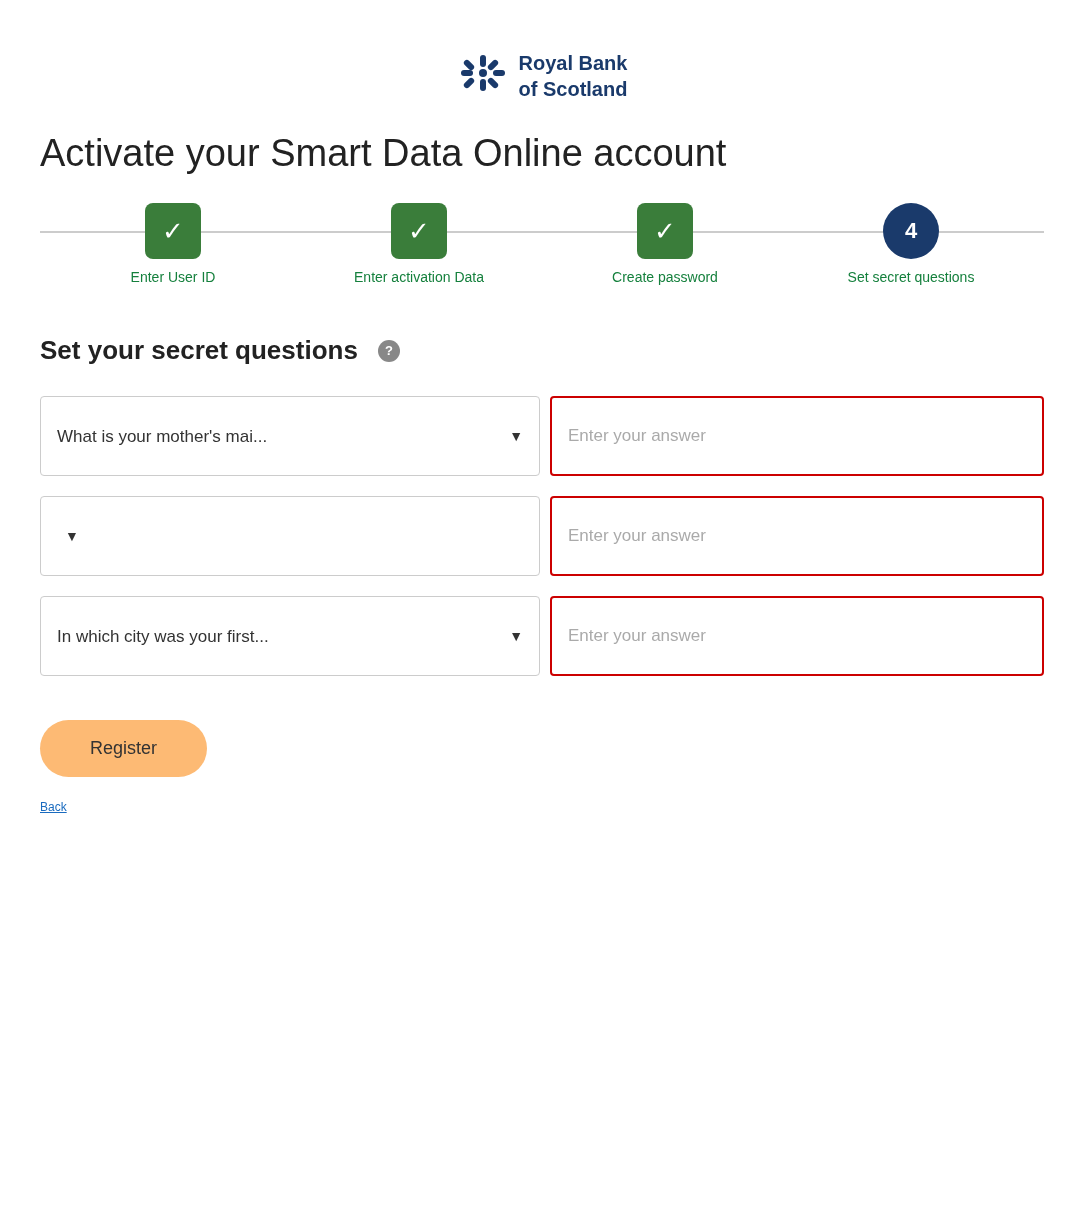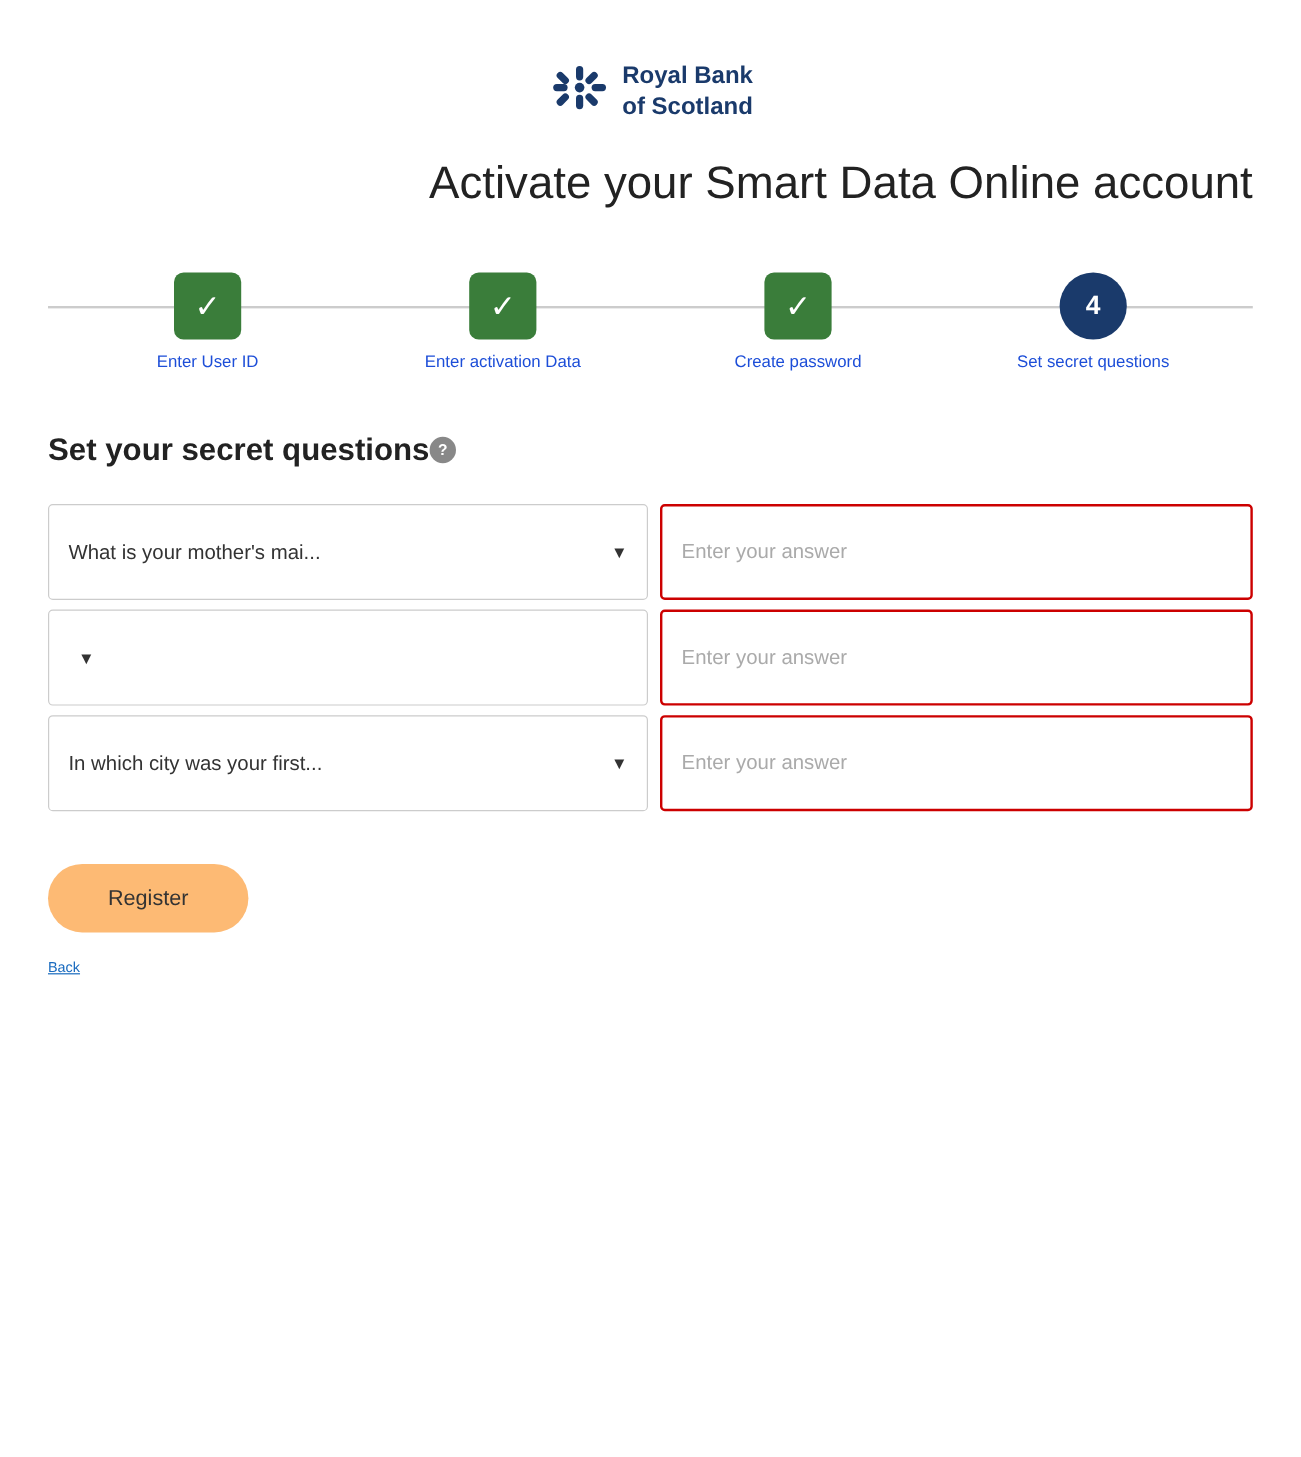--- a/index.html
+++ b/index.html
@@ -41,22 +41,22 @@
       color: #1a3a6b;
       font-size: 20px;
       font-weight: bold;
       line-height: 1.3;
     }
 
     .page-title {
       font-size: 38px;
       font-weight: 300;
       color: #222;
-      text-align: right;
-      margin-bottom: 52px;
+      text-align: left;
+      margin-bottom: 28px;
     }
 
     .step-item {
       display: flex;
       flex-direction: column;
       align-items: center;
       position: relative;
       flex: 1;
     }
 
@@ -83,58 +83,58 @@
       border-radius: 50%;
       width: 56px;
       height: 56px;
       font-size: 22px;
       font-weight: bold;
     }
 
     .step-label {
       margin-top: 10px;
       font-size: 14px;
-      color: #1d4ed8;
+      color: #15803d;
       text-align: center;
       white-space: nowrap;
     }
 
     .checkmark {
       font-size: 26px;
       color: white;
     }
 
     .section-title {
       font-size: 26px;
       font-weight: bold;
       color: #222;
       margin-bottom: 30px;
       display: flex;
       align-items: center;
-      gap: 0;
+      gap: 20px;
     }
 
     .help-icon {
       width: 22px;
       height: 22px;
       background: #888;
       border-radius: 50%;
       color: white;
       font-size: 13px;
       display: inline-flex;
       align-items: center;
       justify-content: center;
       cursor: pointer;
       font-weight: bold;
     }
 
     .question-rows {
       display: flex;
       flex-direction: column;
-      gap: 4px;
+      gap: 16px;
       margin-bottom: 40px;
     }
 
     .question-row {
       display: flex;
       align-items: stretch;
       gap: 0;
       margin-bottom: 4px;
     }
 

